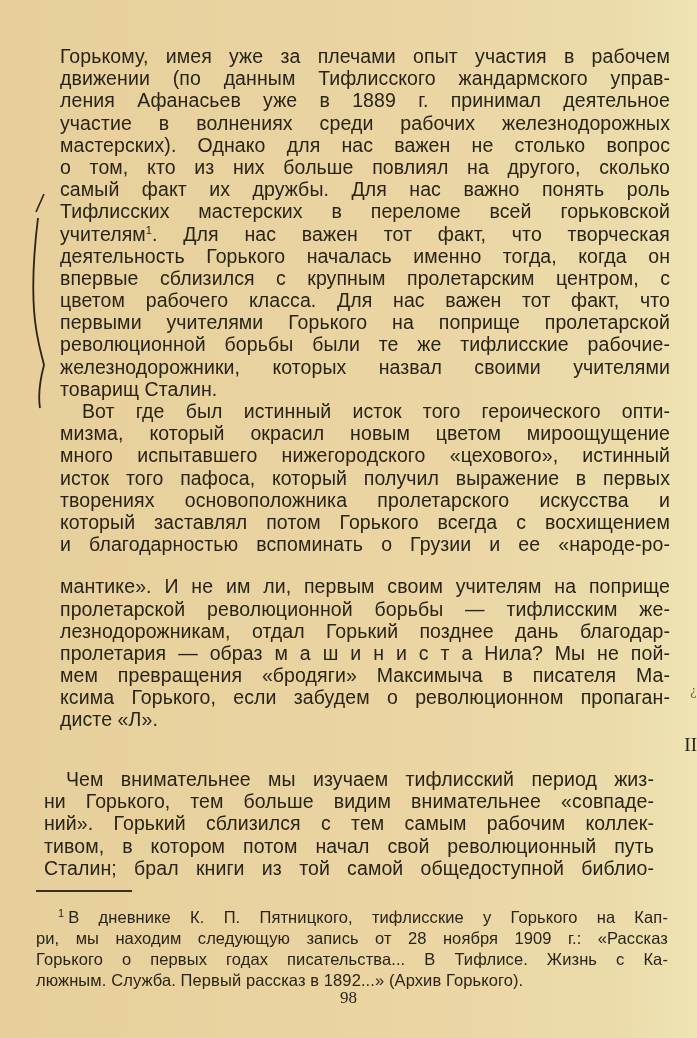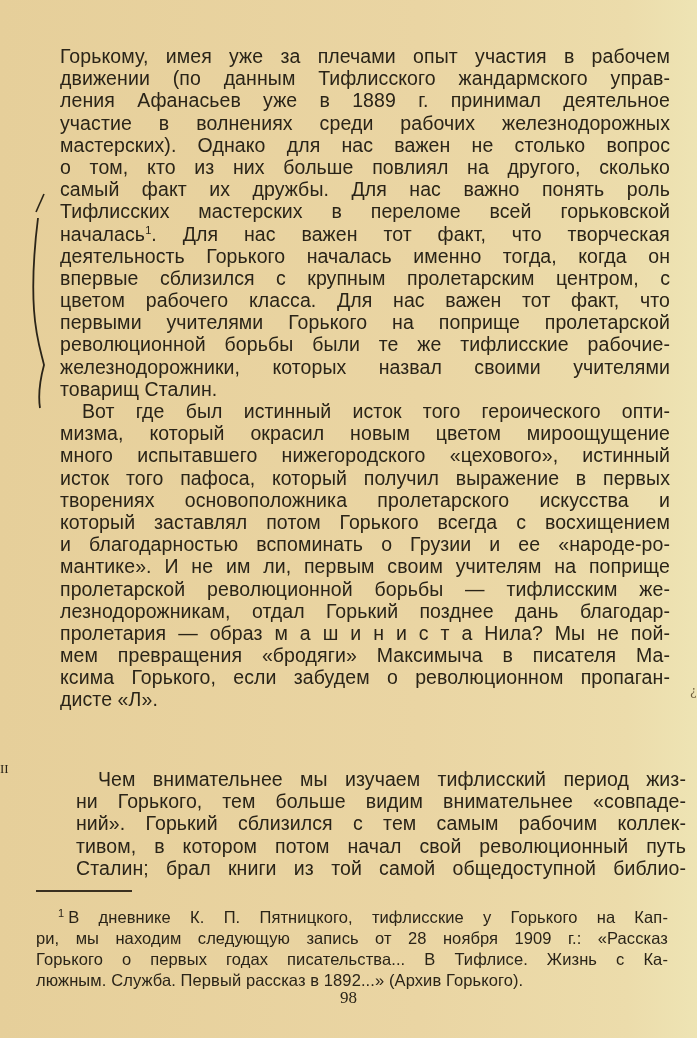--- a/index.html
+++ b/index.html
@@ -43,28 +43,27 @@
       text-align-last: left;
     }
     .line.indent {
       padding-left: 22px;
     }
     .section-number {
       position: absolute;
       left: 0;
       width: 697px;
       top: 734px;
-      text-align: left;
-      font-size: 13px;
+      text-align: right;
+      font-size: 19px;
       font-family: "Liberation Serif", serif;
-      margin-top: 27px;
     }
     .section2 {
       position: absolute;
-      left: 76px;
+      left: 44px;
       top: 768px;
       width: 610px;
     }
     .footnote-rule {
       position: absolute;
       left: 36px;
       top: 890px;
       width: 96px;
       height: 1.5px;
       background: #3a3020;
@@ -127,36 +126,36 @@
 
   <div class="body-text">
     <span class="line" style="display: block; width: auto;">Горькому, имея уже за плечами опыт участия в рабочем</span>
     <span class="line" style="display: block; width: auto;">движении (по данным Тифлисского жандармского управ-</span>
     <span class="line" style="display: block; width: auto;">ления Афанасьев уже в 1889 г. принимал деятельное</span>
     <span class="line" style="display: block; width: auto;">участие в волнениях среди рабочих железнодорожных</span>
     <span class="line" style="display: block; width: auto;">мастерских). Однако для нас важен не столько вопрос</span>
     <span class="line" style="display: block; width: auto;">о том, кто из них больше повлиял на другого, сколько</span>
     <span class="line" style="display: block; width: auto;">самый факт их дружбы. Для нас важно понять роль</span>
     <span class="line" style="display: block; width: auto;">Тифлисских мастерских в переломе всей горьковской</span>
-    <span class="line" style="display: block; width: auto;"><span>началась</span><span class="sup">1</span><span>. Для нас важен тот факт, что творческая</span></span>
+    <span class="line" style="display: block; width: auto;"><span>учителям</span><span class="sup">1</span><span>. Для нас важен тот факт, что творческая</span></span>
     <span class="line" style="display: block; width: auto;">деятельность Горького началась именно тогда, когда он</span>
     <span class="line" style="display: block; width: auto;">впервые сблизился с крупным пролетарским центром, с</span>
     <span class="line" style="display: block; width: auto;">цветом рабочего класса. Для нас важен тот факт, что</span>
     <span class="line" style="display: block; width: auto;">первыми учителями Горького на поприще пролетарской</span>
     <span class="line" style="display: block; width: auto;">революционной борьбы были те же тифлисские рабочие-</span>
     <span class="line" style="display: block; width: auto;">железнодорожники, которых назвал своими учителями</span>
     <span class="line last">товарищ Сталин.</span>
     <span class="line indent" style="display: block; width: auto;">Вот где был истинный исток того героического опти-</span>
     <span class="line" style="display: block; width: auto;">мизма, который окрасил новым цветом мироощущение</span>
     <span class="line" style="display: block; width: auto;">много испытавшего нижегородского «цехового», истинный</span>
     <span class="line" style="display: block; width: auto;">исток того пафоса, который получил выражение в первых</span>
     <span class="line" style="display: block; width: auto;">творениях основоположника пролетарского искусства и</span>
     <span class="line" style="display: block; width: auto;">который заставлял потом Горького всегда с восхищением</span>
     <span class="line" style="display: block; width: auto;">и благодарностью вспоминать о Грузии и ее «народе-ро-</span>
-    <span class="line" style="display: block; width: auto;">мантике». И не им ли, первым своим учителям на поприще</span>
+    <span class="line" style="display: block; width: auto; margin-top: 20px;">мантике». И не им ли, первым своим учителям на поприще</span>
     <span class="line" style="display: block; width: auto;">пролетарской революционной борьбы — тифлисским же-</span>
     <span class="line" style="display: block; width: auto;">лезнодорожникам, отдал Горький позднее дань благодар-</span>
     <span class="line" style="display: block; width: auto;">пролетария — образ м а ш и н и с т а Нила? Мы не пой-</span>
     <span class="line" style="display: block; width: auto;">мем превращения «бродяги» Максимыча в писателя Ма-</span>
     <span class="line" style="display: block; width: auto;">ксима Горького, если забудем о революционном пропаган-</span>
     <span class="line last">дисте «Л».</span>
   </div>
 
   <span class="stray-mark">¿</span>
 

